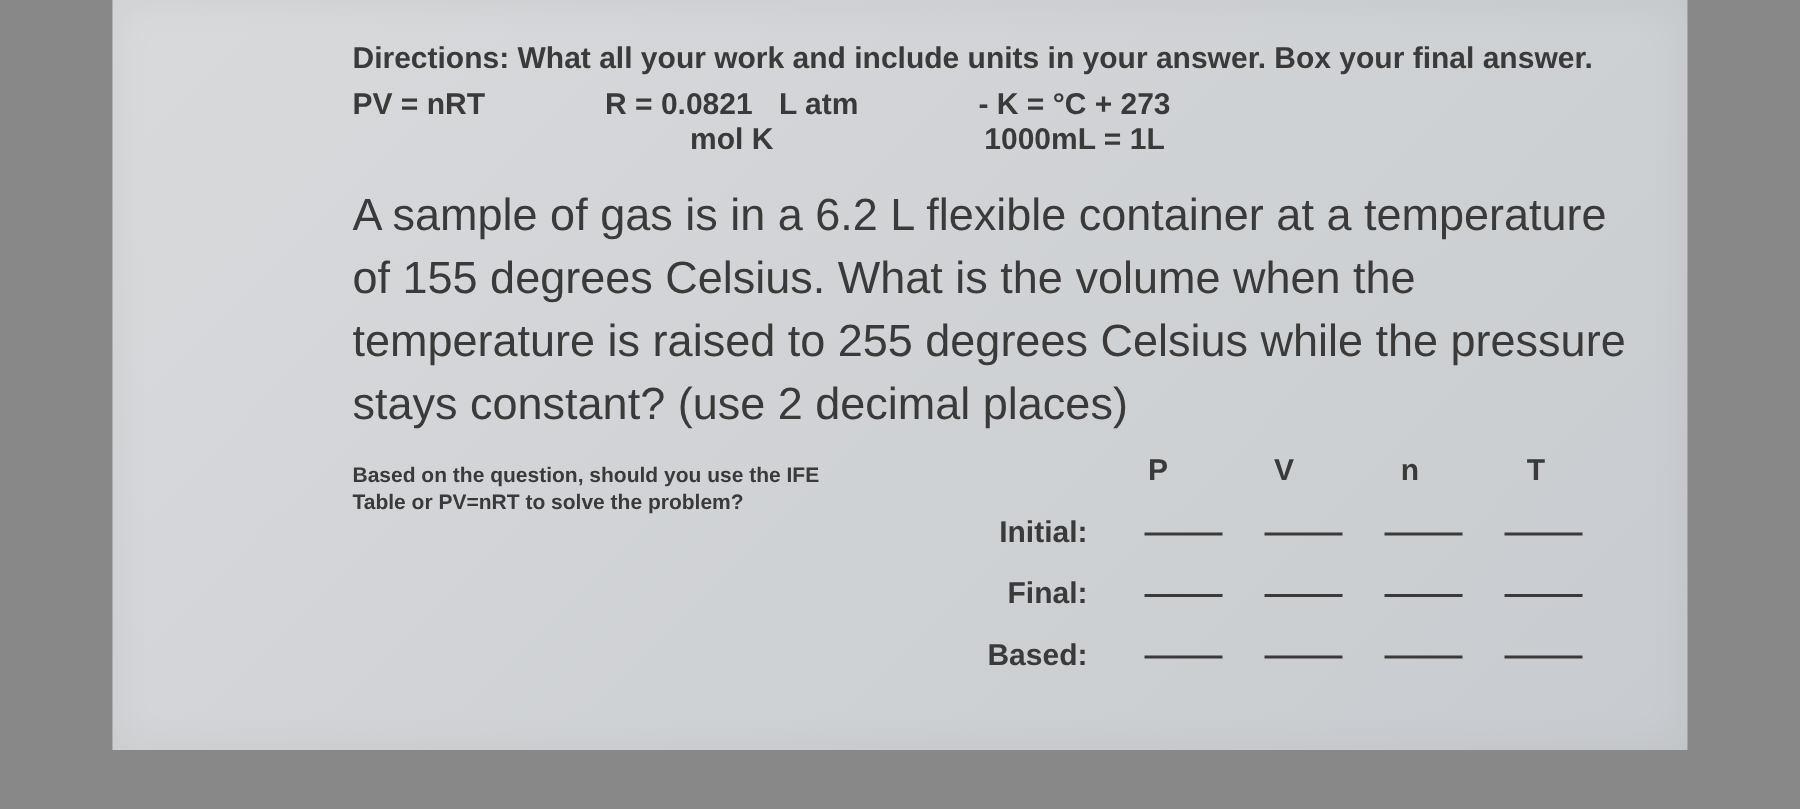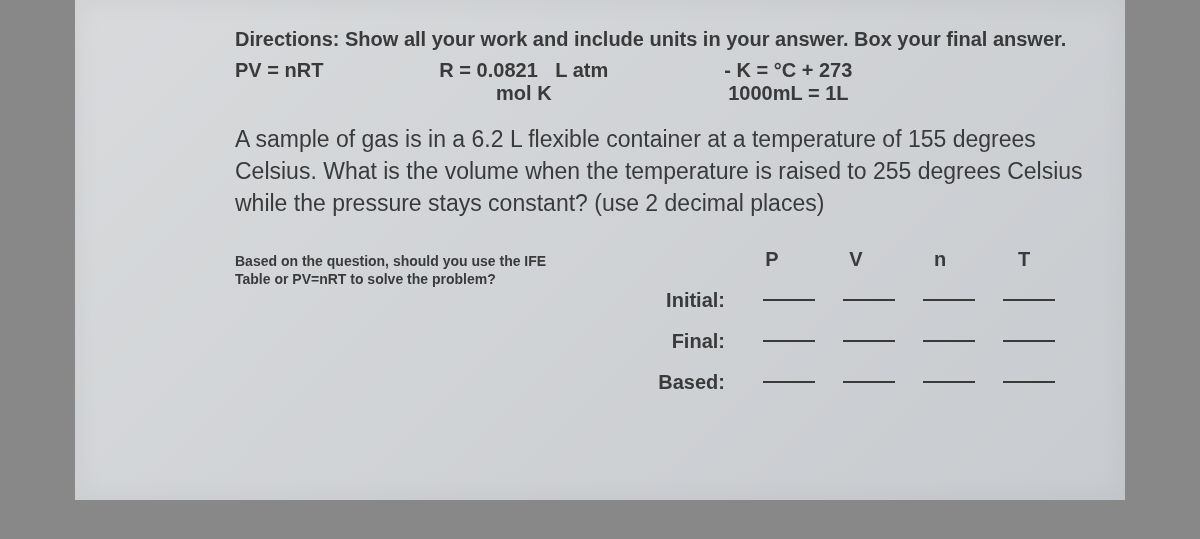--- a/index.html
+++ b/index.html
@@ -27,21 +27,21 @@
       box-shadow: inset 0 0 30px rgba(0,0,0,0.05);
     }
     .directions {
       font-weight: bold;
       font-size: 20px;
       color: #3a3a3a;
       margin-bottom: 8px;
     }
     .formula-row {
       display: flex;
-      gap: 116px;
+      gap: 80px;
       font-weight: bold;
       font-size: 20px;
       color: #3a3a3a;
       margin-bottom: 18px;
       align-items: flex-start;
     }
     .formula-item {
       display: flex;
       flex-direction: column;
       align-items: center;
@@ -49,24 +49,24 @@
     .formula-item .top {
       white-space: nowrap;
     }
     .formula-item .bottom {
       white-space: nowrap;
     }
     .underline {
       margin-left: 12px;
     }
     .problem-text {
-      font-size: 23px;
+      font-size: 30px;
       color: #3a3a3a;
       line-height: 1.4;
-      margin-bottom: 32px;
+      margin-bottom: 16px;
       font-weight: normal;
     }
     .lower-section {
       display: flex;
       gap: 80px;
       align-items: flex-start;
       margin-top: 10px;
     }
     .prompt-text {
       font-weight: bold;
@@ -116,21 +116,21 @@
     .blanks-group {
       display: flex;
       gap: 0;
     }
   </style>
 </head>
 <body>
 
 <div class="paper">
 
-  <div class="directions">Directions:  Show all your work and include units in your answer. Box your final answer.</div>
+  <div class="directions">Directions:  What all your work and include units in your answer. Box your final answer.</div>
 
   <div class="formula-row">
     <div class="formula-item">
       <span class="top">PV = nRT</span>
     </div>
     <div class="formula-item">
       <span class="top">R = 0.0821 <span class="underline">L atm</span></span>
       <span class="bottom">mol K</span>
     </div>
     <div class="formula-item">

